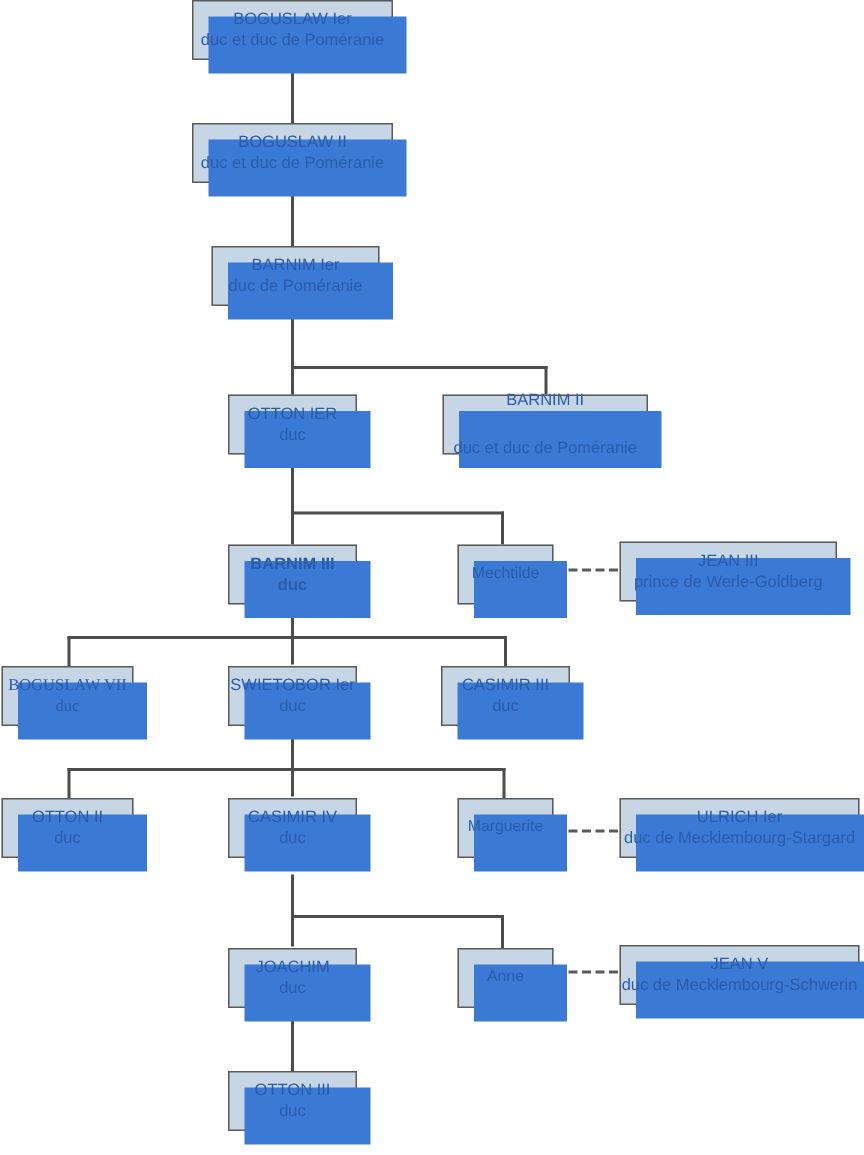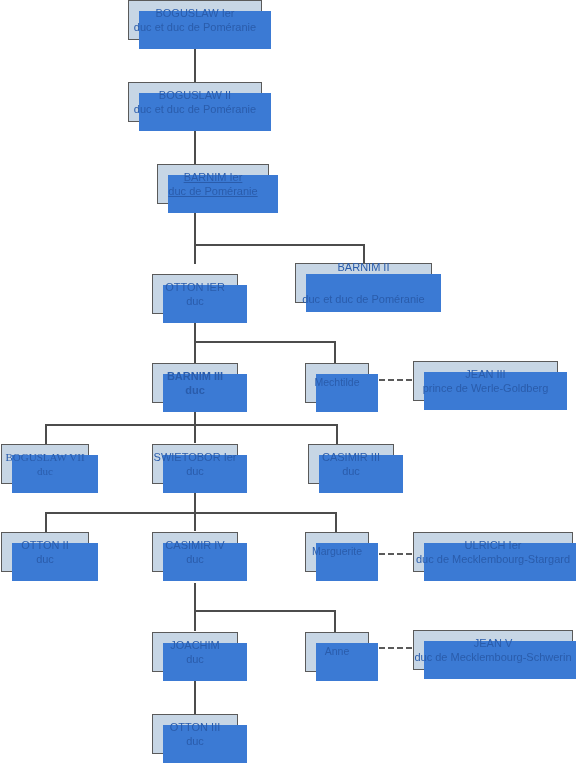--- a/index.html
+++ b/index.html
@@ -99,27 +99,27 @@
     <span class="l1">BOGUSLAW Ier</span>
     <span class="l2">duc et duc de Poméranie</span>
   </div>
 
   <div class="node" style="left:128px;top:82px;width:134px;height:40px;">
     <span class="shadow"></span>
     <span class="l1">BOGUSLAW II</span>
     <span class="l2">duc et duc de Poméranie</span>
   </div>
 
-  <div class="node" style="left:157px;top:164px;width:112px;height:40px;text-decoration:underline;">
+  <div class="node" style="left:141px;top:164px;width:112px;height:40px;">
     <span class="shadow"></span>
     <span class="l1">BARNIM Ier</span>
     <span class="l2">duc de Poméranie</span>
   </div>
 
-  <div class="node" style="left:152px;top:263px;width:86px;height:40px;margin-top:11px;">
+  <div class="node" style="left:152px;top:263px;width:86px;height:40px;">
     <span class="shadow"></span>
     <span class="l1">OTTON IER</span>
     <span class="l2">duc</span>
   </div>
 
   <div class="node" style="left:295px;top:263px;width:137px;height:40px;gap:18px;">
     <span class="shadow"></span>
     <span class="l1">BARNIM II</span>
     <span class="l2">duc et duc de Poméranie</span>
   </div>
@@ -146,21 +146,21 @@
     <span class="l1">BOGUSLAW VII</span>
     <span class="l2">duc</span>
   </div>
 
   <div class="node" style="left:152px;top:444px;width:86px;height:40px;">
     <span class="shadow"></span>
     <span class="l1">SWIETOBOR Ier</span>
     <span class="l2">duc</span>
   </div>
 
-  <div class="node" style="left:308px;top:444px;width:86px;height:40px;align-items:center;">
+  <div class="node" style="left:294px;top:444px;width:86px;height:40px;align-items:center;">
     <span class="shadow"></span>
     <span class="l1">CASIMIR III</span>
     <span class="l2">duc</span>
   </div>
 
   <div class="node" style="left:1px;top:532px;width:88px;height:40px;">
     <span class="shadow"></span>
     <span class="l1">OTTON II</span>
     <span class="l2">duc</span>
   </div>

